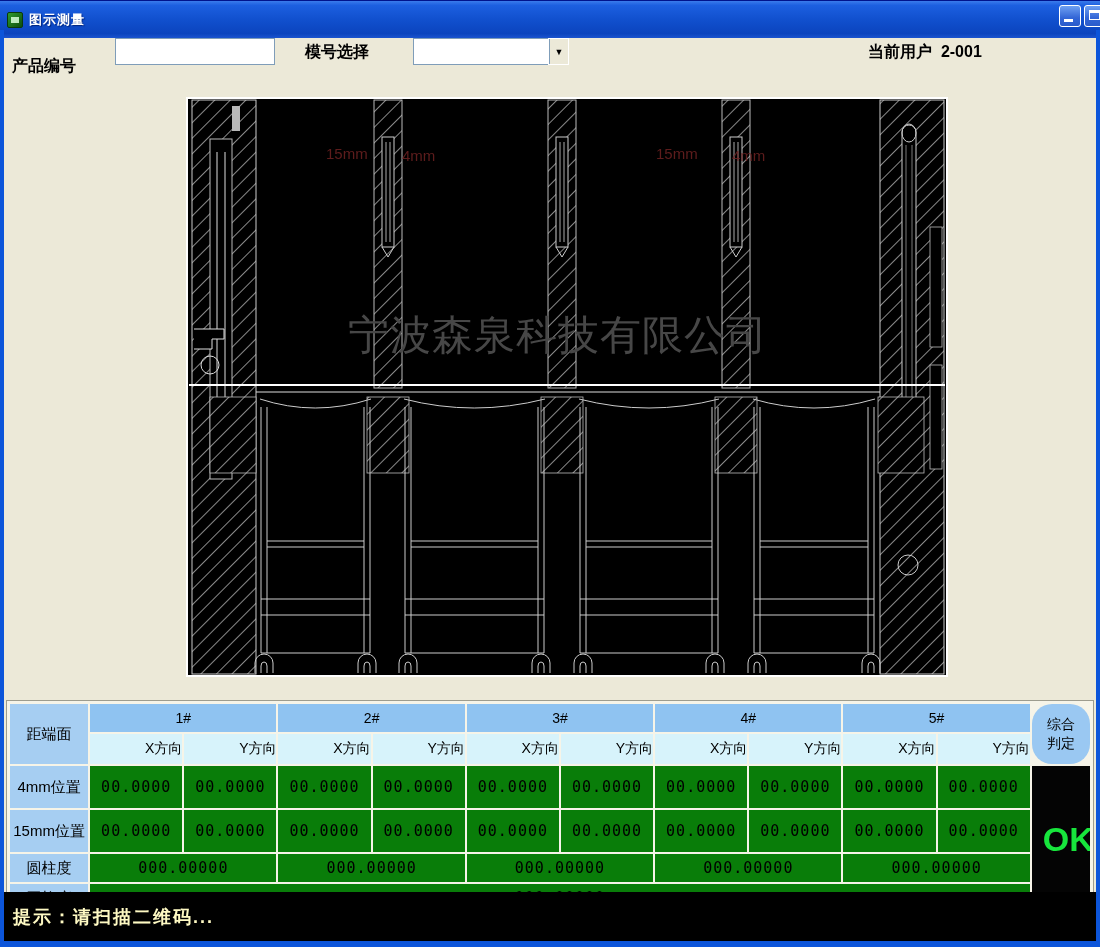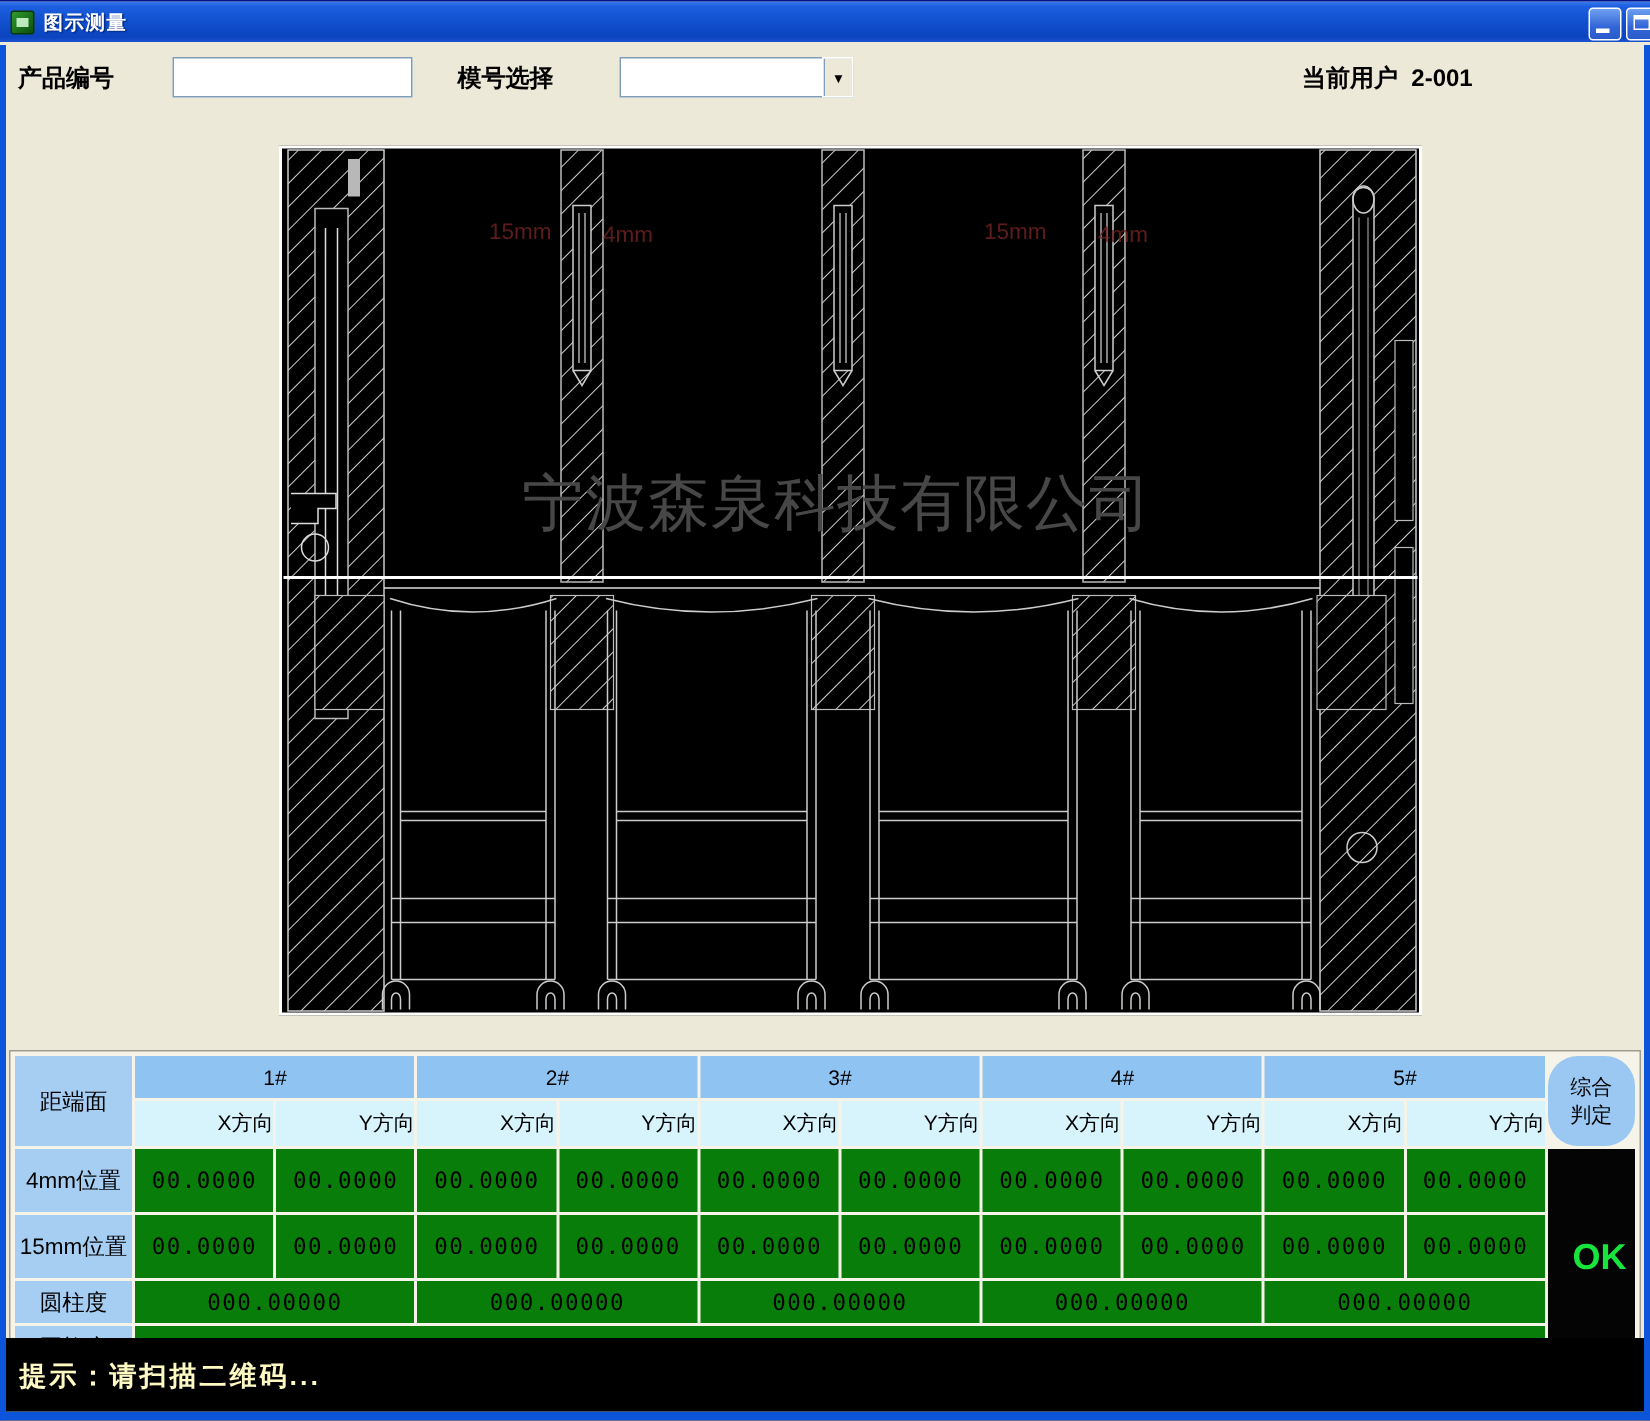--- a/index.html
+++ b/index.html
@@ -7,21 +7,21 @@
   body { font-family:"Liberation Sans", sans-serif; }
 
   .window {
     position:relative; width:1100px; height:947px;
     background:#ECE9D8; overflow:hidden;
     outline:1px solid #001a8c;
   }
 
   
   .titlebar {
-    position:absolute; left:0; top:0; width:1100px; height:28px;
+    position:absolute; left:0; top:0; width:1100px; height:38px;
     background:linear-gradient(180deg,#3A7BEB 0%,#1C5FE0 12%,#1150CE 50%,#0B44BE 88%,#1B54CF 100%);
     border-top:1px solid #00138C;
     display:flex; align-items:center; overflow:hidden;
   }
   .app-icon {
     width:16px; height:16px; margin:0 6px 0 7px;
     background:linear-gradient(135deg,#2f9b2f 0%,#0c4d0c 100%);
     border:1px solid #0a3a0a; border-radius:2px; position:relative;
   }
   .app-icon::after {
@@ -43,21 +43,21 @@
     position:absolute; left:4px; bottom:4px; width:9px; height:3px; background:#fff;
   }
   .win-btn .glyph-max {
     position:absolute; left:4px; top:4px; width:11px; height:10px;
     border:1px solid #fff; border-top:3px solid #fff;
   }
 
   
   .toolbar { position:absolute; left:0; top:30px; width:1100px; height:48px; }
   .tb-label { position:absolute; font-size:16px; font-weight:bold; color:#000; top:12px; }
-  .lbl-product { left:12px; }
+  .lbl-product { left:12px;margin-top:14px; }
   .lbl-mold   { left:305px;text-align:right; }
   .lbl-user   { left:868px; }
   .tb-input {
     position:absolute; left:115px; top:8px; width:160px; height:27px;
     border:1px solid #7F9DB9; background:#fff; font-size:14px; padding:0 4px;
   }
   .combo {
     position:absolute; left:413px; top:8px; width:156px; height:27px;
     border:1px solid #7F9DB9; background:#fff; display:flex;
   }
@@ -101,21 +101,21 @@
     background:#9AC8F2; color:#000; font-size:14px; text-align:center;border-radius:20px;
   }
   td.judge div { line-height:19px; }
   td.val {
     background:#097D09; color:#000; text-align:center;
     font-family:"DejaVu Sans Mono", monospace; font-size:15px; letter-spacing:1px;
     height:25px;
   }
   td.okcell {
     background:#040404; color:#17E53C; text-align:center;
-    font-size:24px; font-weight:bold; font-family:"Liberation Sans", sans-serif;padding-left:11px;
+    font-size:34px; font-weight:bold; font-family:"Liberation Sans", sans-serif;padding-left:11px;
   }
   tr.r-val td { height:42px; }
   tr.r-cyl td { height:28px; }
 
   
   .statusbar {
     position:absolute; left:4px; top:892px; width:1092px; height:49px;
     background:#000; display:flex; align-items:center;
   }
   .status-text {

